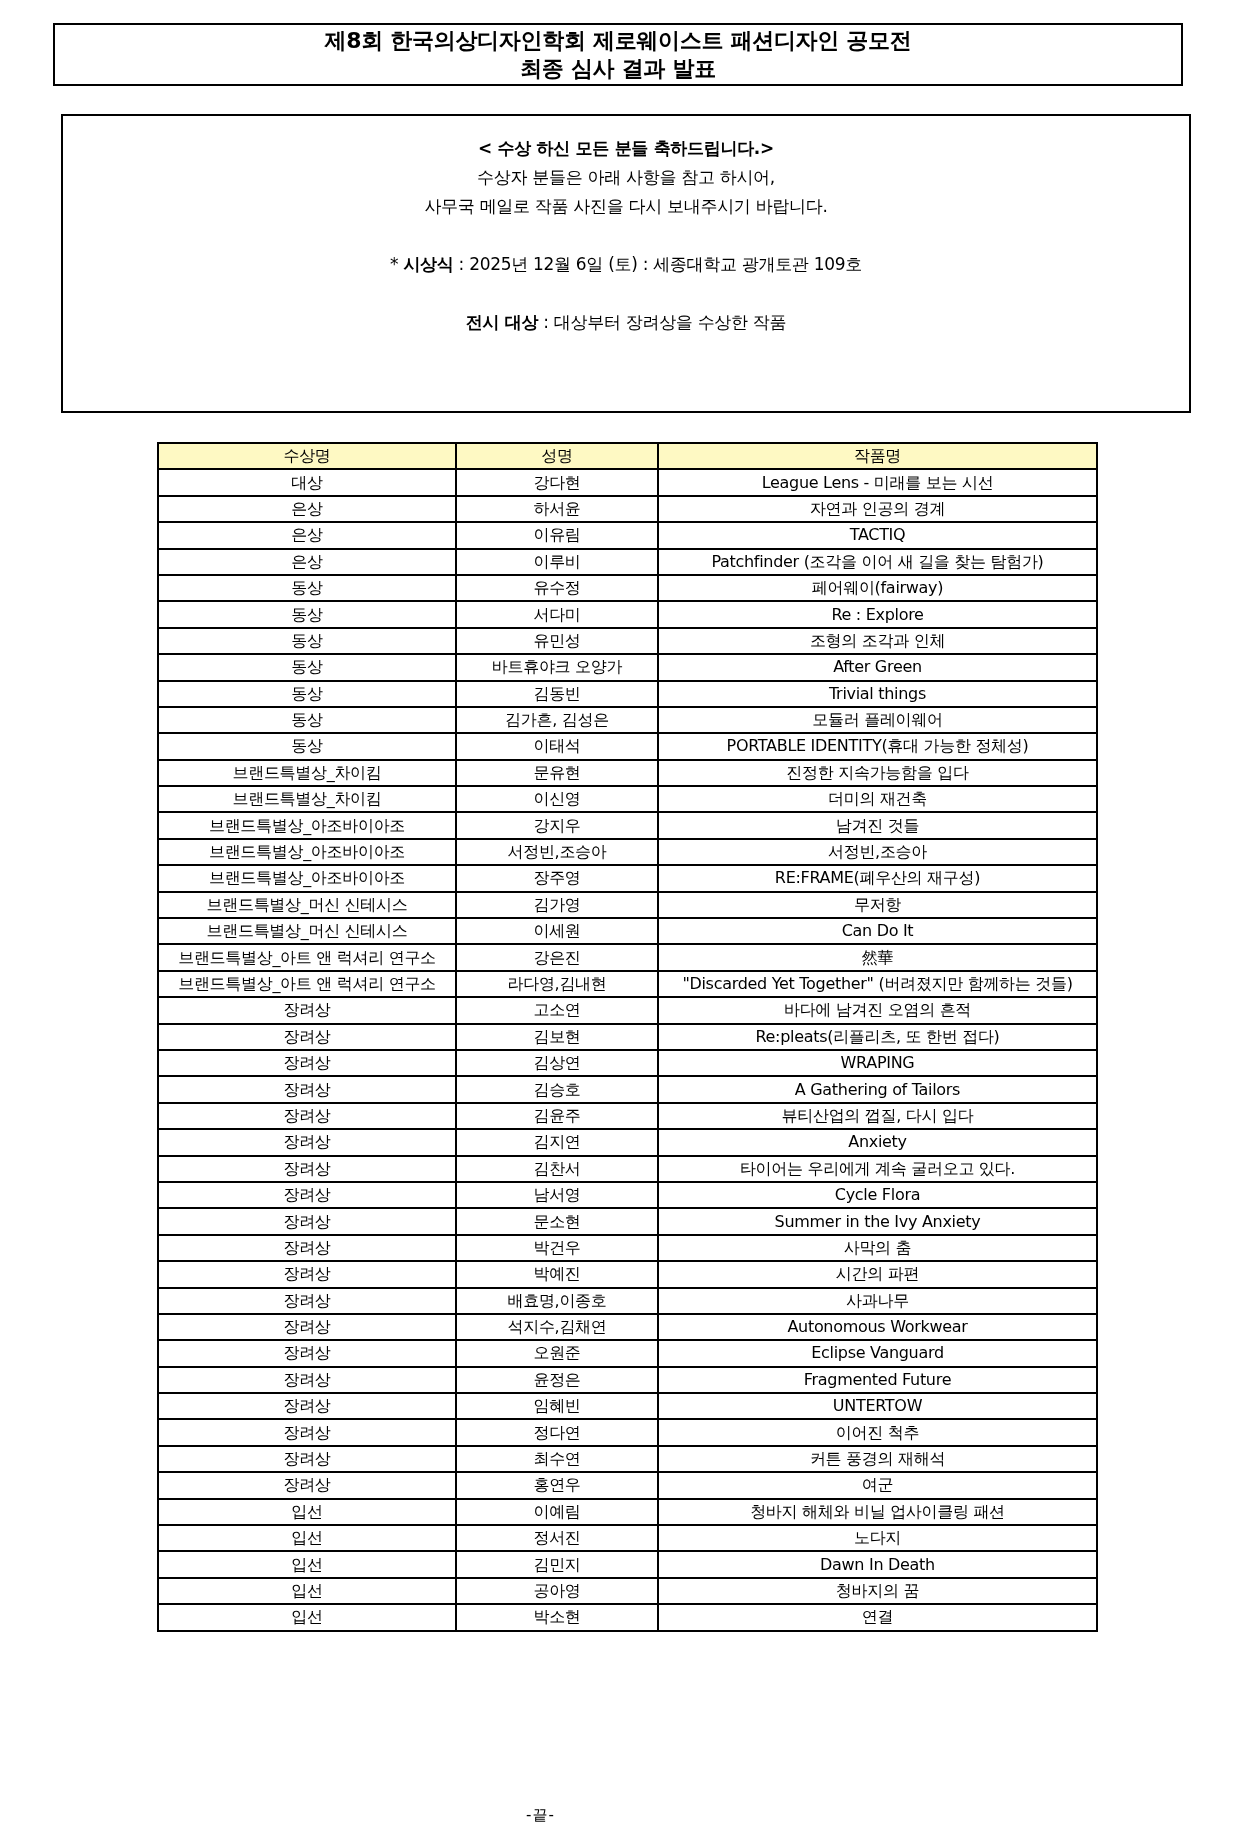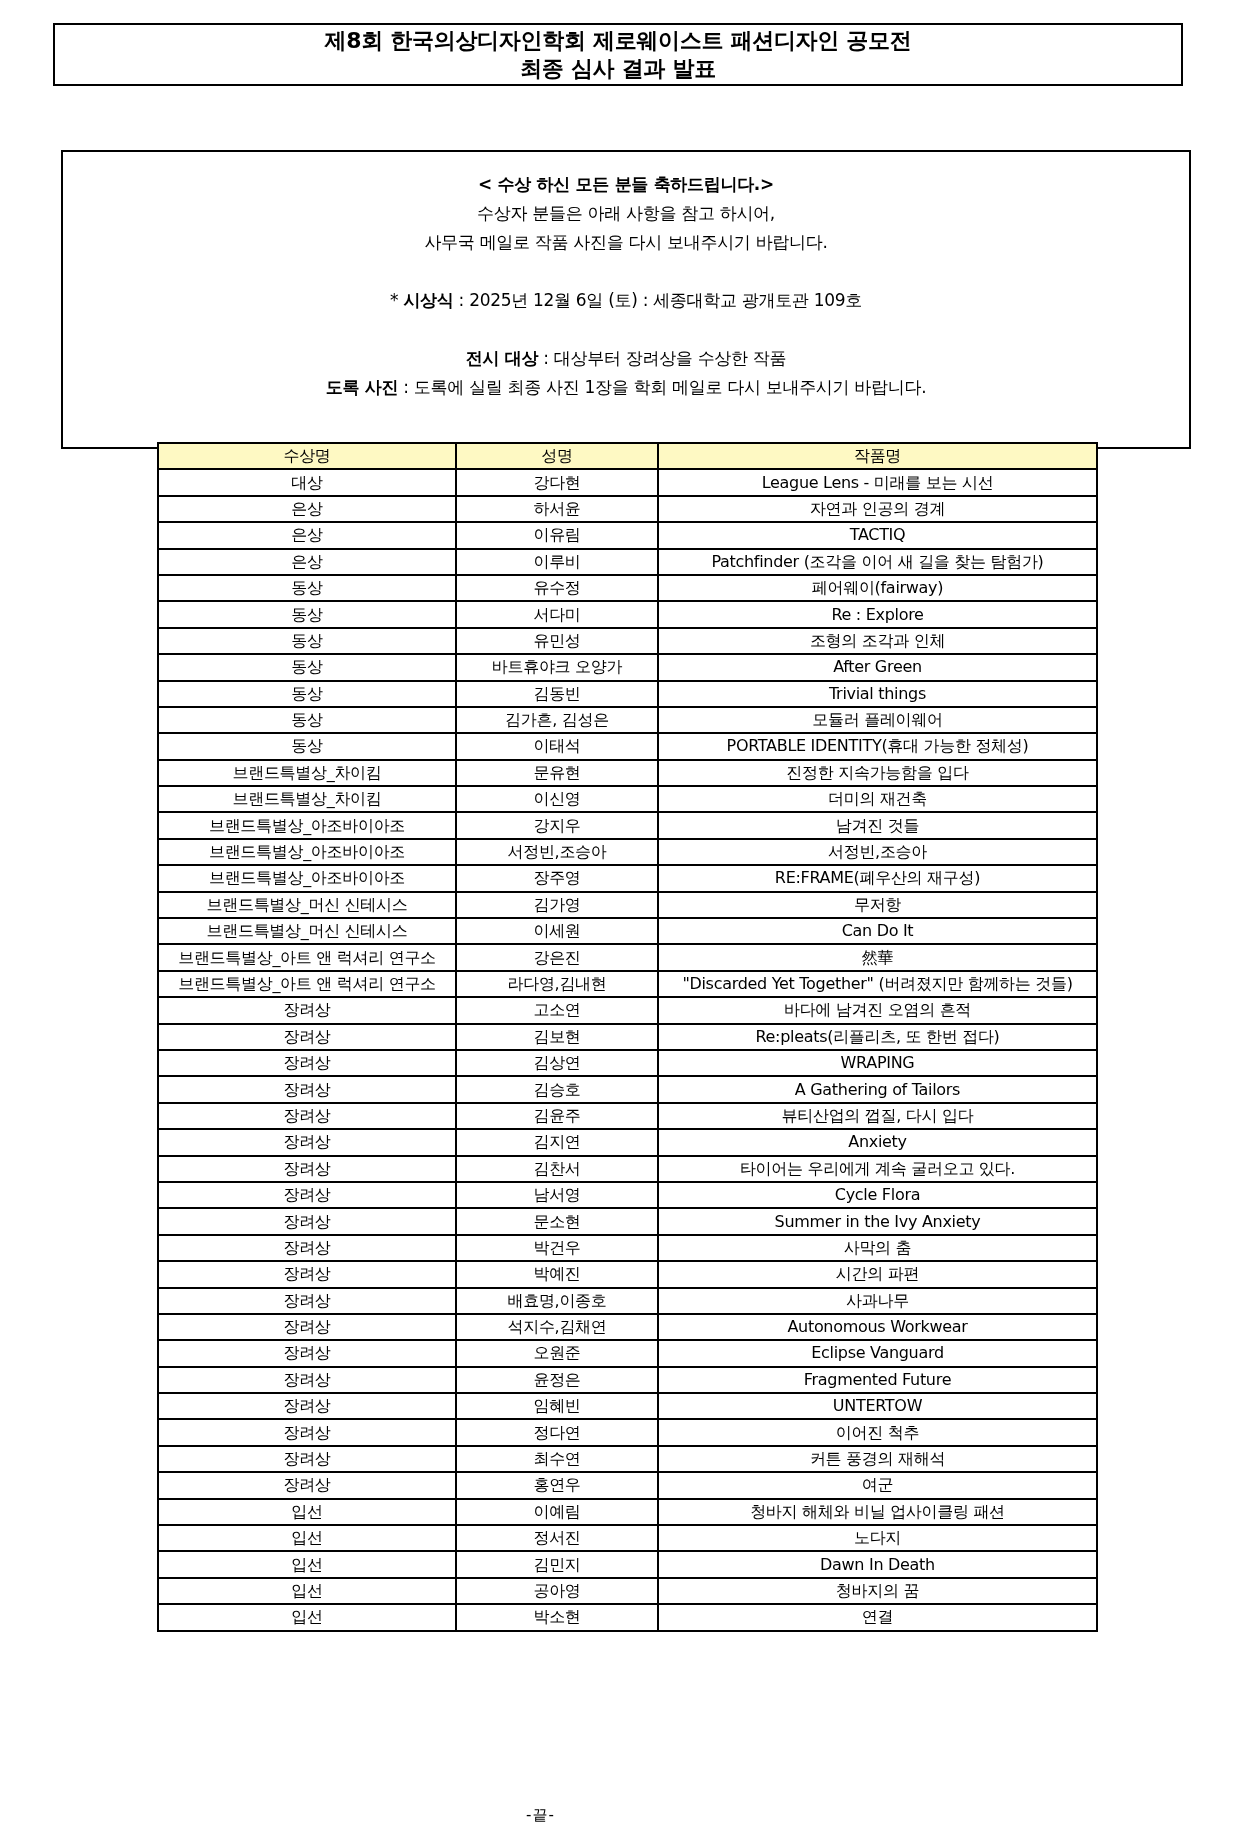--- a/index.html
+++ b/index.html
@@ -12,21 +12,21 @@
       position: absolute; left: 53px; top: 23px; width: 1126px; height: 59px;
       border: 2.5px solid #000; box-sizing: content-box;
       display: flex; flex-direction: column; align-items: center; justify-content: center;
     }
     .title-line {
       font-size: 22px; font-weight: bold; line-height: 28px; letter-spacing: -0.3px;
     }
     .info-box {
       position: absolute; left: 61px; top: 114px; width: 1126px; height: 295px;
       border: 2px solid #000; box-sizing: content-box;
-      text-align: center; font-size: 17px; line-height: 29px; margin-top: 36px;
+      text-align: center; font-size: 17px; line-height: 29px;
     }
     .info-box .spacer { height: 29px; }
     .info-box .line { white-space: nowrap; letter-spacing: -0.3px; }
     .info-box b { font-weight: bold; }
     .info-top { margin-top: 18px; }
     table.results {
       position: absolute; left: 157px; top: 442px; width: 939px;
       border-collapse: collapse; table-layout: fixed;
       font-size: 16px; letter-spacing: -0.3px;
     }
@@ -54,21 +54,20 @@
 </div>
 
 <div class="info-box">
   <div class="line info-top"><b>&lt; 수상 하신 모든 분들 축하드립니다.&gt;</b></div>
   <div class="line">수상자 분들은 아래 사항을 참고 하시어,</div>
   <div class="line">사무국 메일로 작품 사진을 다시 보내주시기 바랍니다.</div>
   <div class="spacer"></div>
   <div class="line"><span>* </span><b>시상식</b><span> : 2025년 12월 6일 (토) : 세종대학교 광개토관 109호</span></div>
   <div class="spacer"></div>
   <div class="line"><b>전시 대상</b><span> : 대상부터 장려상을 수상한 작품</span></div>
-  <div class="line"><b>도록 사진</b><span> : 도록에 실릴 최종 사진 1장을 학회 메일로 다시 보내주시기 바랍니다.</span></div>
 </div>
 
 <table class="results">
   <colgroup>
       <col class="c1">
       <col class="c2">
       <col class="c3">
     </colgroup>
   <thead>
     <tr>

